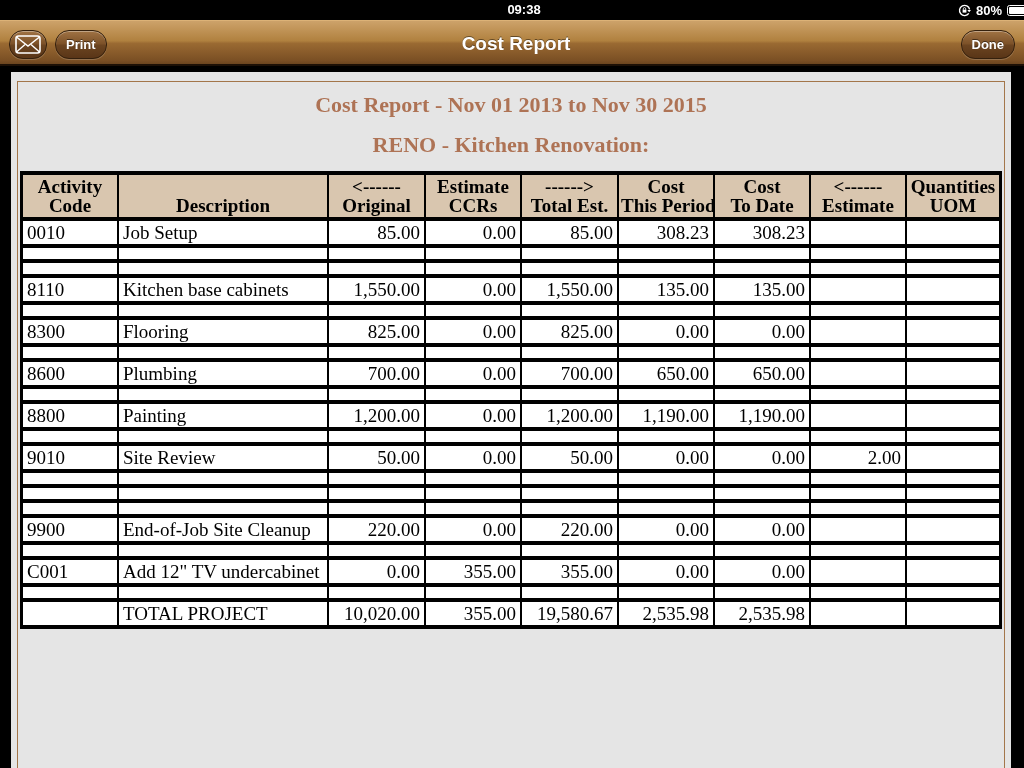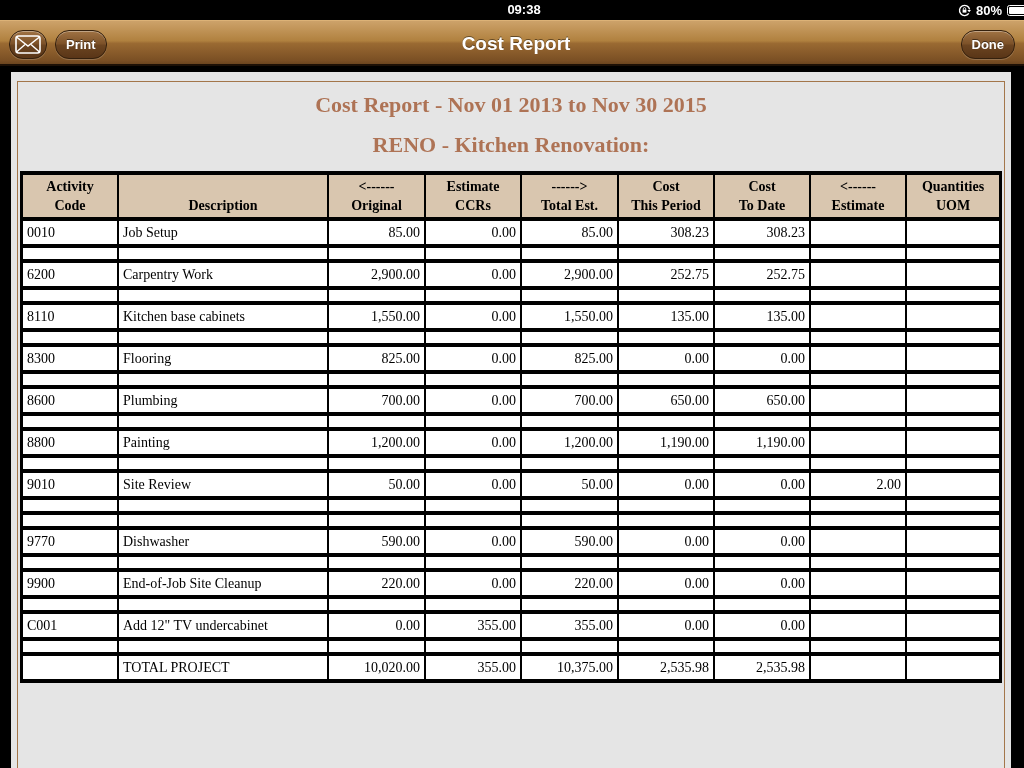--- a/index.html
+++ b/index.html
@@ -80,21 +80,21 @@
   }
   .rpt-subtitle { margin-top: 16px; }
 
   
   table.cost {
     margin: 14px auto 0 auto;
     width: 978px;
     table-layout: fixed;
     border-collapse: separate; border-spacing: 0;
     border: 2px solid #000;
-    font-size: 14px; color: #000;
+    font-size: 19px; color: #000;
   }
   table.cost th, table.cost td {
     border: 1px solid #000;
     border-top-width: 2px; border-bottom-width: 2px;
     overflow: hidden; white-space: nowrap;
   }
   table.cost th {
     background: #d9c6af; font-weight: bold; text-align: center;
     height: 44px; padding: 2px 2px;
   }
@@ -217,31 +217,20 @@
             <td></td>
             <td></td>
             <td></td>
             <td></td>
             <td></td>
             <td></td>
             <td></td>
             <td></td>
             <td></td>
           </tr>
-          <tr>
-            <td class="txt">6200</td>
-            <td class="txt">Carpentry Work</td>
-            <td class="num">2,900.00</td>
-            <td class="num">0.00</td>
-            <td class="num">2,900.00</td>
-            <td class="num">252.75</td>
-            <td class="num">252.75</td>
-            <td class="txt"></td>
-            <td class="txt"></td>
-          </tr>
           <tr class="spacer">
             <td></td>
             <td></td>
             <td></td>
             <td></td>
             <td></td>
             <td></td>
             <td></td>
             <td></td>
             <td></td>
@@ -360,31 +349,20 @@
             <td></td>
             <td></td>
             <td></td>
             <td></td>
             <td></td>
             <td></td>
             <td></td>
             <td></td>
             <td></td>
           </tr>
-          <tr>
-            <td class="txt">9770</td>
-            <td class="txt">Dishwasher</td>
-            <td class="num">590.00</td>
-            <td class="num">0.00</td>
-            <td class="num">590.00</td>
-            <td class="num">0.00</td>
-            <td class="num">0.00</td>
-            <td class="txt"></td>
-            <td class="txt"></td>
-          </tr>
           <tr class="spacer">
             <td></td>
             <td></td>
             <td></td>
             <td></td>
             <td></td>
             <td></td>
             <td></td>
             <td></td>
             <td></td>
@@ -431,21 +409,21 @@
             <td></td>
             <td></td>
             <td></td>
             <td></td>
           </tr>
           <tr>
             <td class="txt"></td>
             <td class="txt">TOTAL PROJECT</td>
             <td class="num">10,020.00</td>
             <td class="num">355.00</td>
-            <td class="num">10,375.00</td>
+            <td class="num">19,580.67</td>
             <td class="num">2,535.98</td>
             <td class="num">2,535.98</td>
             <td class="txt"></td>
             <td class="txt"></td>
           </tr>
         </tbody>
     </table>
   </div>
 </div>
 

